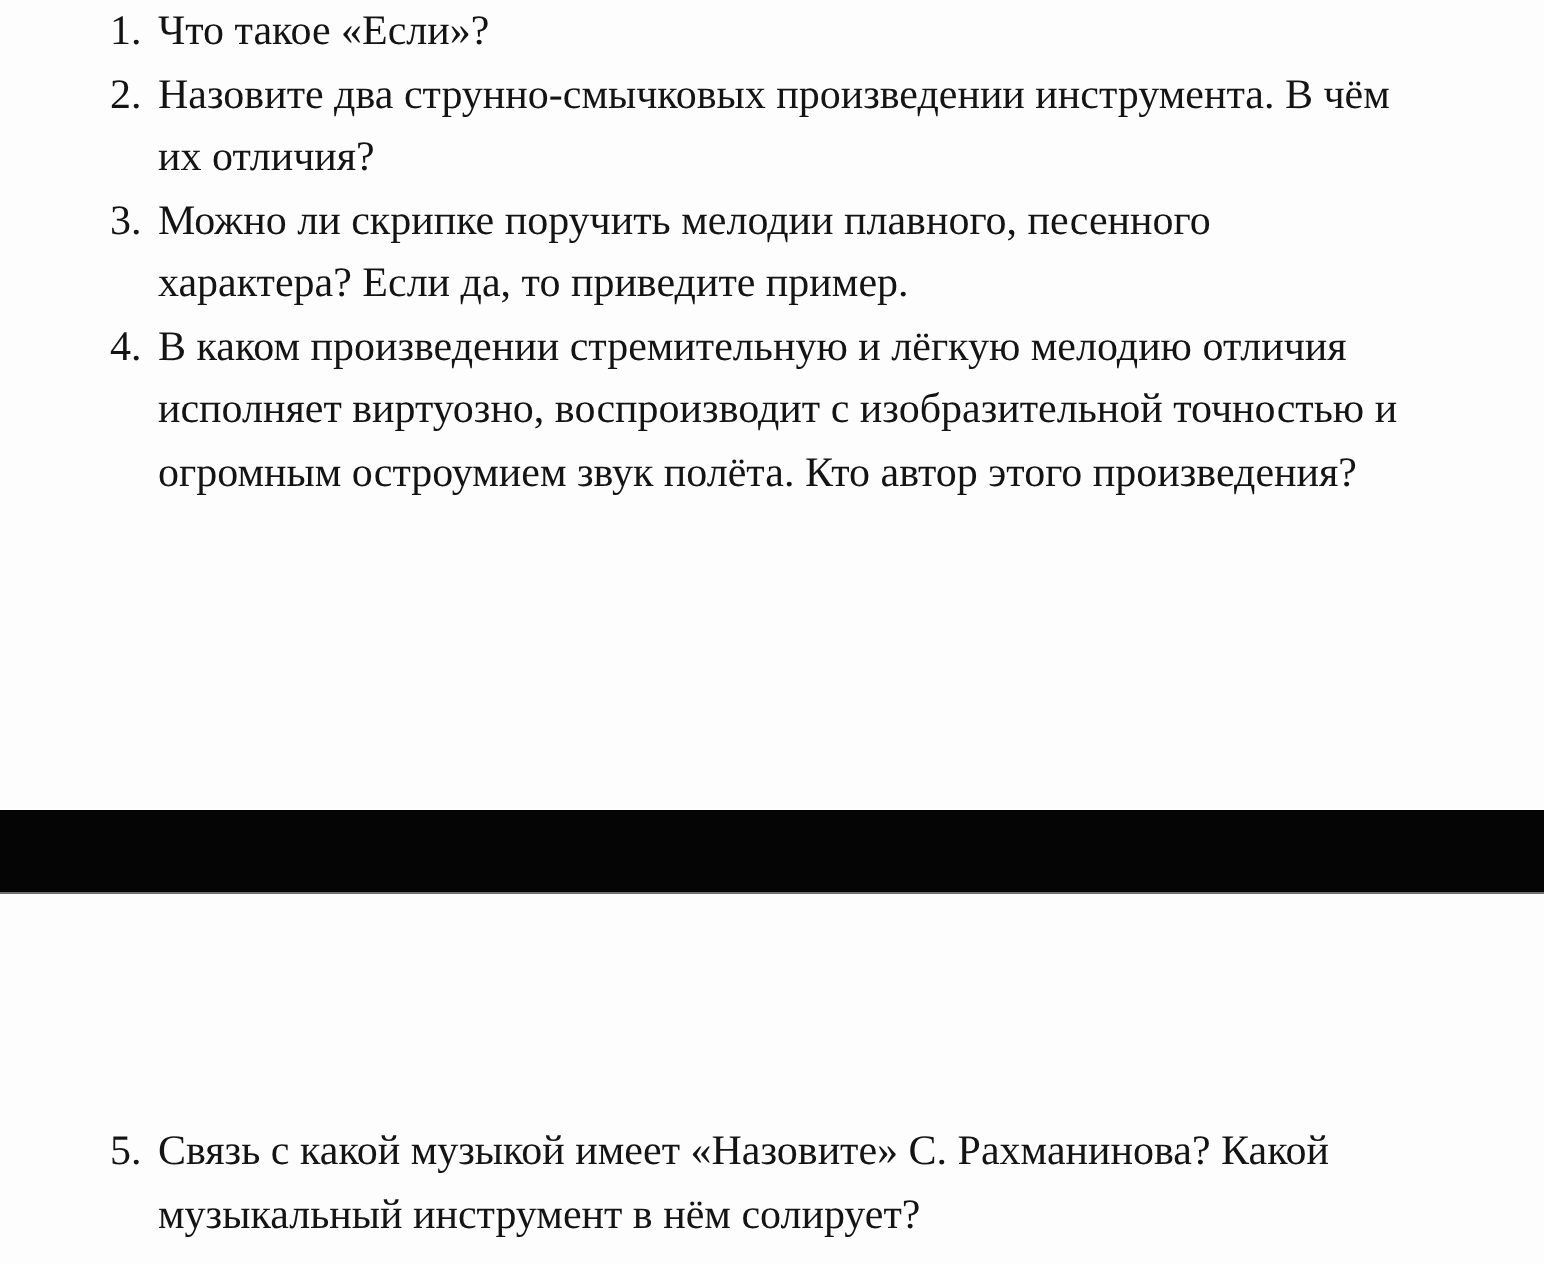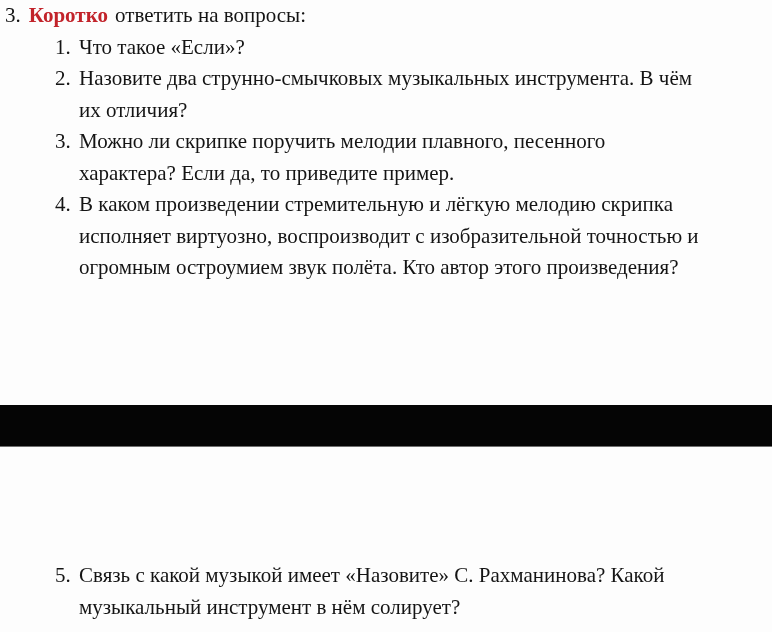--- a/index.html
+++ b/index.html
@@ -57,42 +57,39 @@
     left: 55px;
     top: 560px;
     width: 700px;
   }
 </style>
 </head>
 <body>
 
 <div class="page">
 
-  <div class="heading">
-    <span class="num">3.</span><span class="highlight">Коротко</span><span>ответить на вопросы:</span>
-  </div>
 
   <div class="qlist">
     <div class="q-item">
       <span class="q-num">1.</span>
       <span class="q-text">Что такое «Если»?</span>
     </div>
     <div class="q-item">
       <span class="q-num">2.</span>
-      <span class="q-text">Назовите два струнно-смычковых музыкальных инструмента. В чём
+      <span class="q-text">Назовите два струнно-смычковых произведении инструмента. В чём
 их отличия?</span>
     </div>
     <div class="q-item">
       <span class="q-num">3.</span>
       <span class="q-text">Можно ли скрипке поручить мелодии плавного, песенного
 характера? Если да, то приведите пример.</span>
     </div>
     <div class="q-item">
       <span class="q-num">4.</span>
-      <span class="q-text">В каком произведении стремительную и лёгкую мелодию скрипка
+      <span class="q-text">В каком произведении стремительную и лёгкую мелодию отличия
 исполняет виртуозно, воспроизводит с изобразительной точностью и
 огромным остроумием звук полёта. Кто автор этого произведения?</span>
     </div>
   </div>
 
   <div class="redaction-bar"></div>
 
   <div class="q-item after-band">
     <span class="q-num">5.</span>
     <span class="q-text">Связь с какой музыкой имеет «Назовите» С. Рахманинова? Какой

